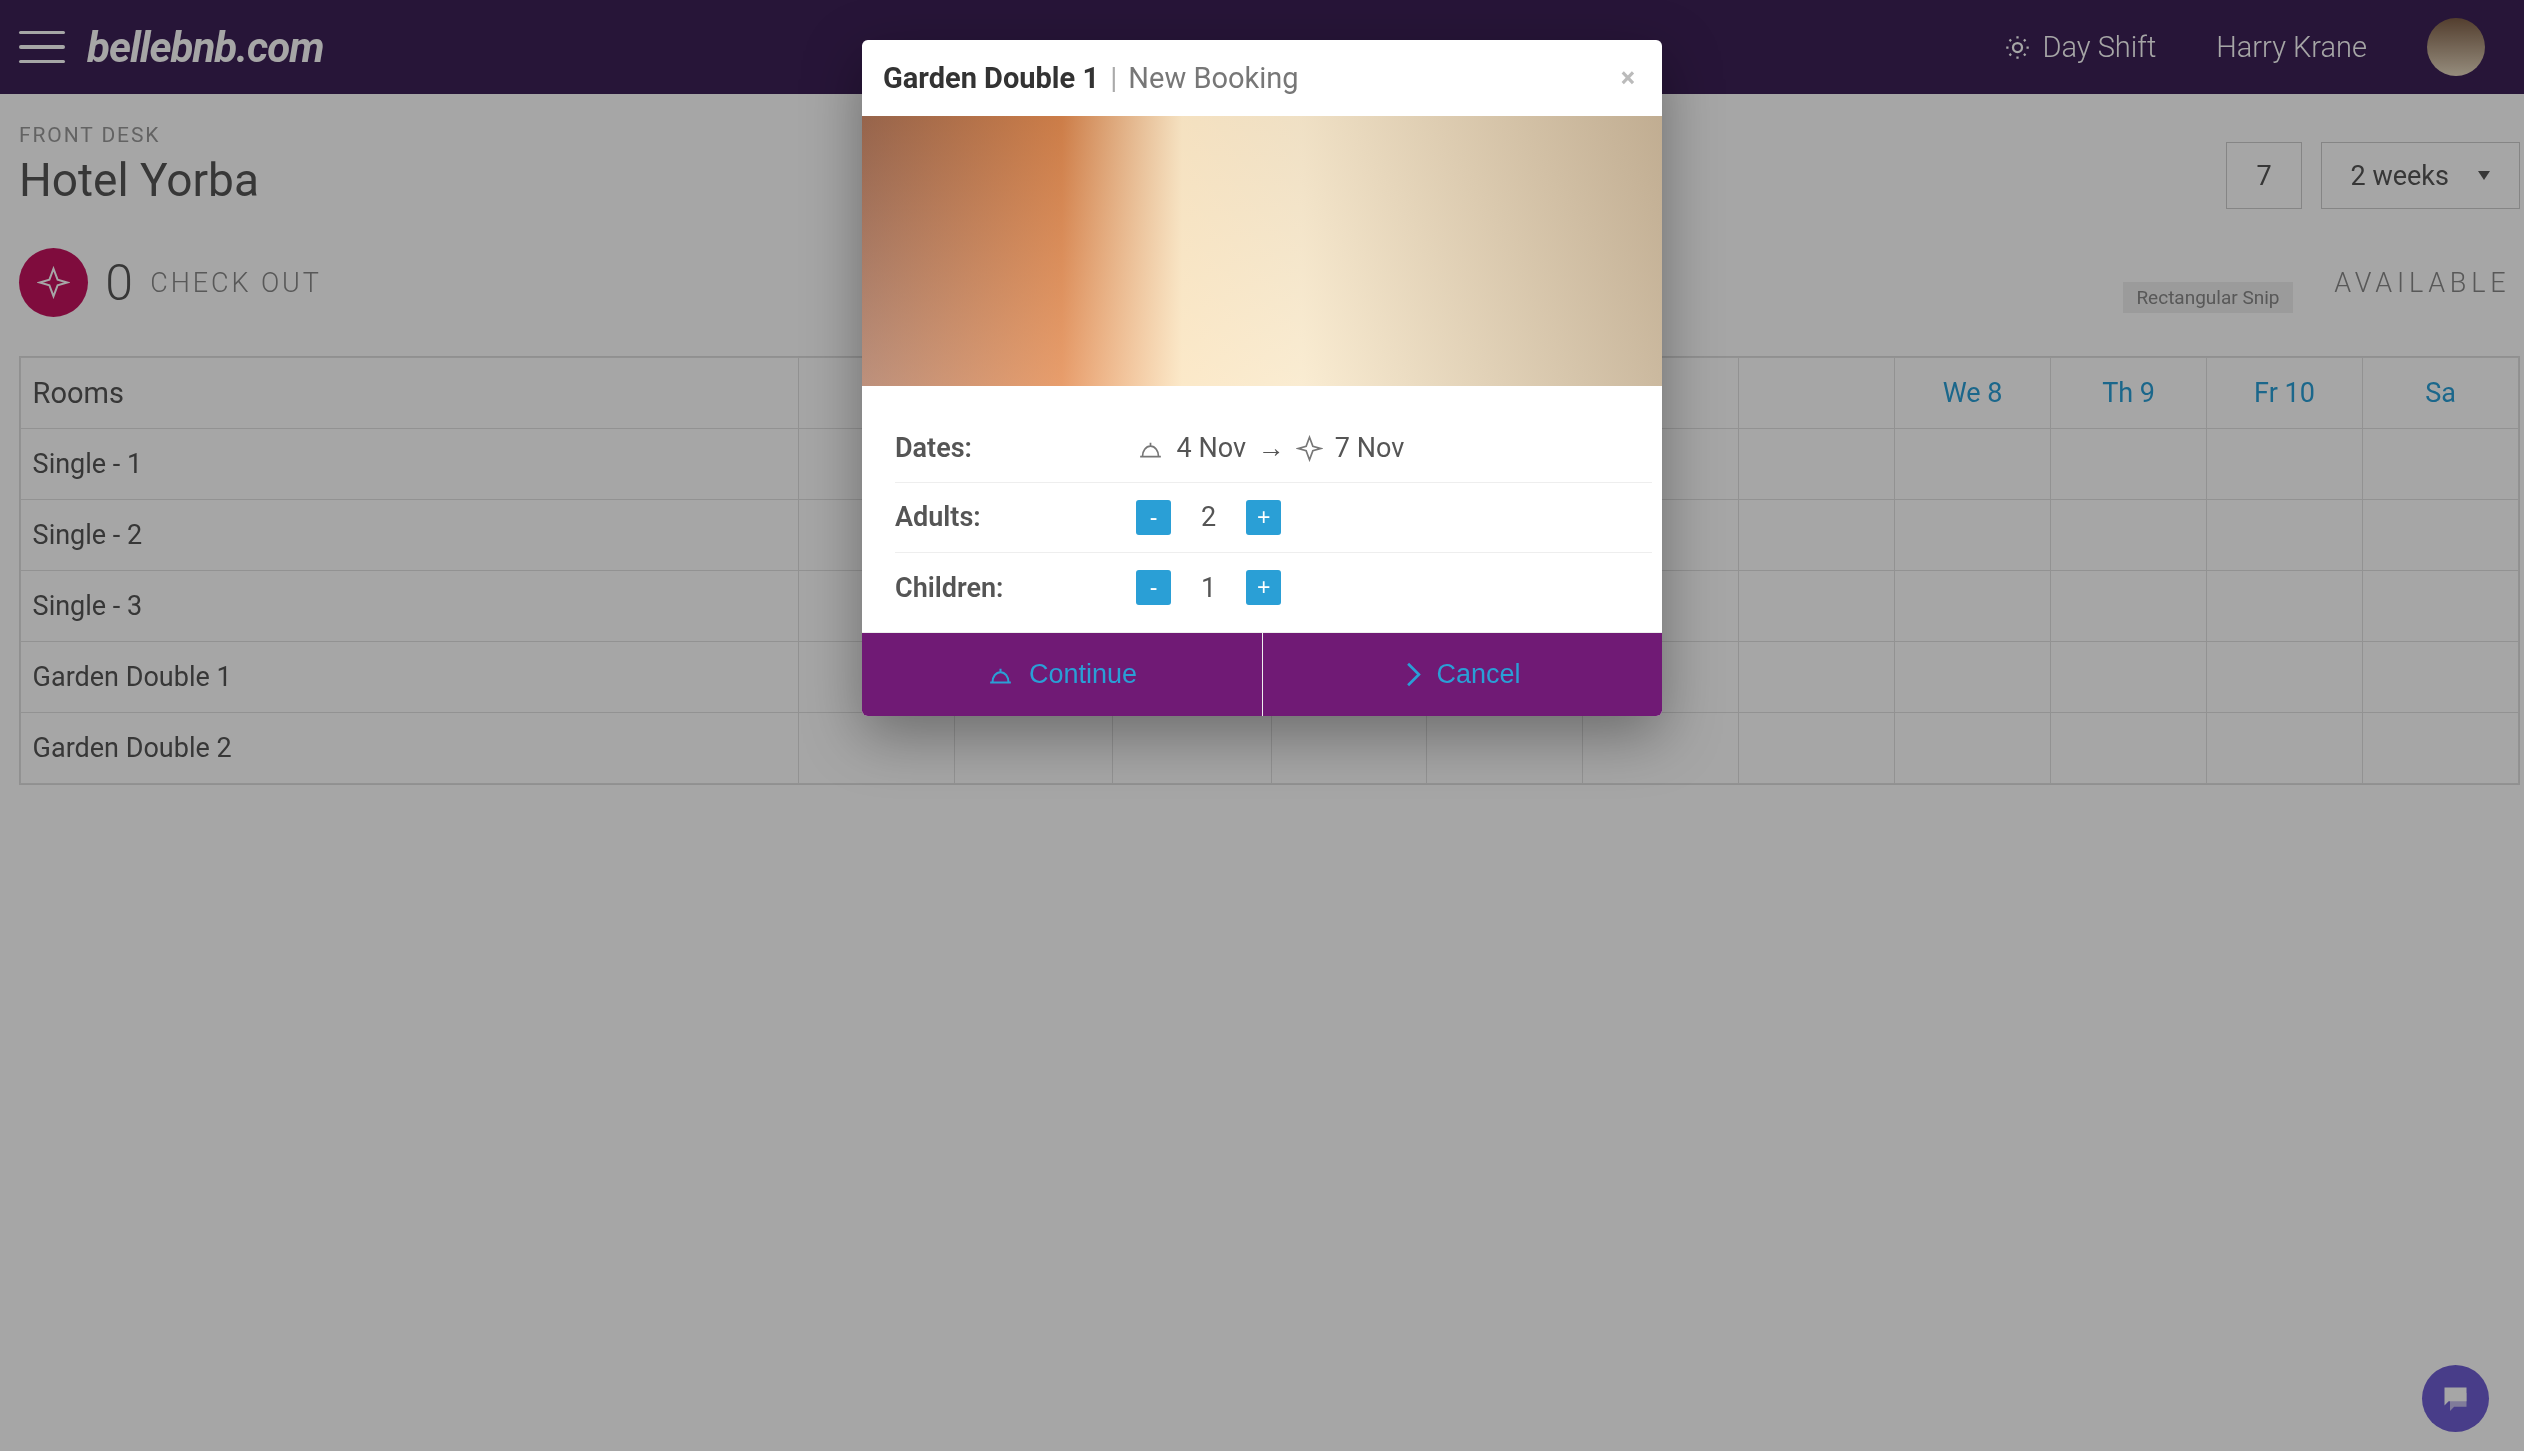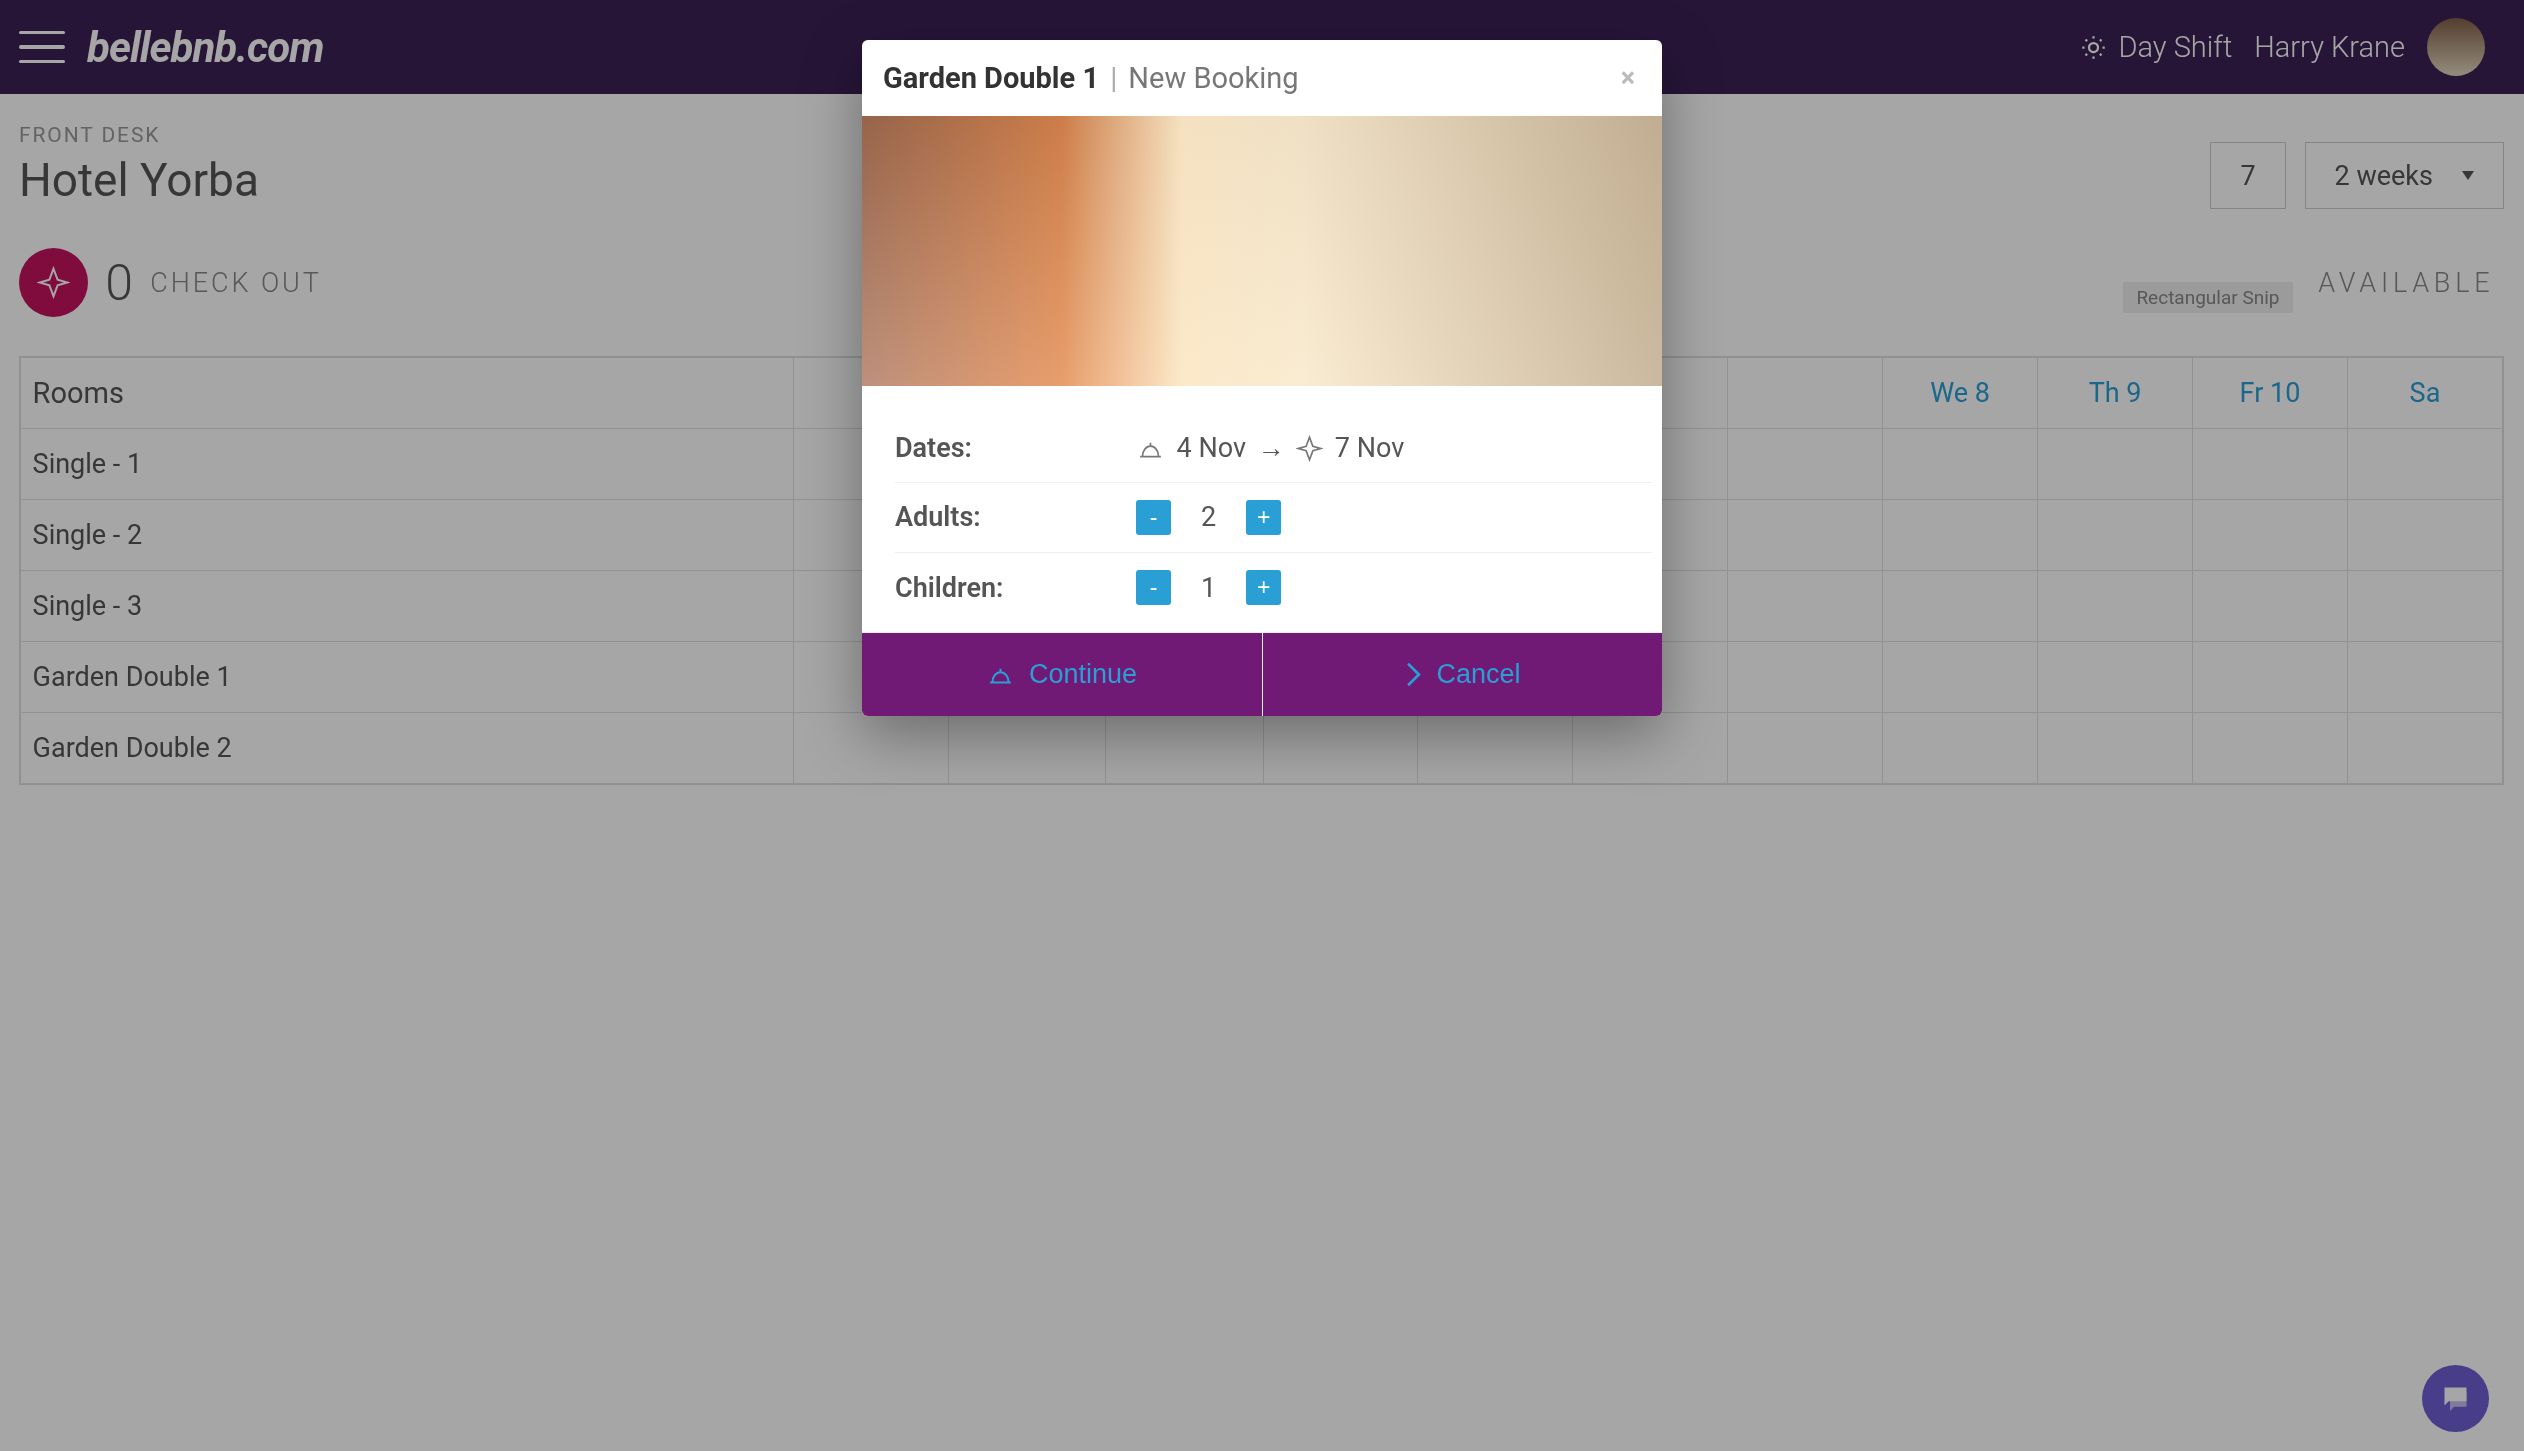--- a/index.html
+++ b/index.html
@@ -5,26 +5,26 @@
   * { box-sizing: border-box; margin: 0; padding: 0; }
   html, body { width: 100%; height: 100%; font-family: -apple-system, BlinkMacSystemFont, "Segoe UI", Roboto, sans-serif; background: #fff; color: #444; }
   body { position: relative; overflow: hidden; }
 
   
   .header { height: 94px; background: #3c2157; display: flex; align-items: center; padding: 0 39px 0 19px; justify-content: space-between; }
   .header-left { display: flex; align-items: center; gap: 22px; }
   .hamburger { width: 46px; height: 33px; display: flex; flex-direction: column; justify-content: space-between; cursor: pointer; }
   .hamburger span { display: block; height: 3.9px; background: #fff; border-radius: 1.9px; }
   .logo { font-size: 42px; font-weight: 700; color: #fff; letter-spacing: -1px; font-style: italic; }
-  .header-right { display: flex; align-items: center; gap: 22px; color: #fff; font-size: 29px; font-weight: 300; }
+  .header-right { display: flex; align-items: center; gap: 60px; color: #fff; font-size: 29px; font-weight: 300; }
   .shift { display: flex; align-items: center; gap: 11.6px; }
   .avatar { width: 58px; height: 58px; border-radius: 50%; background: linear-gradient(#806048,#e6d8c0); }
 
   
-  .page { padding: 29px 20px 0 19px; }
+  .page { padding: 29px 4px 0 19px; }
   .breadcrumb-row { display:flex; justify-content:space-between; align-items:flex-start;}
   .bc-label { font-size: 21px; letter-spacing: 1.9px; color: #999; font-weight: 400; }
   .bc-title { font-size: 46px; color: #555; font-weight: 400; margin-top: 5.8px; }
   .selectors { display:flex; gap:19px; margin-top:19px;}
   .sel { border:1px solid #ccc; height:67px; display:flex; align-items:center; padding:0 29px; font-size:27px; color:#555; gap:29px;}
   .caret-icon { width:0;height:0;border-left:6.7px solid transparent;border-right:6.7px solid transparent;border-top:9.6px solid #555;}
 
   .stats-row { display:flex; align-items:center; gap:17.3px; margin-top:39px; }
   .circle { width:69px; height:69px; border-radius:50%; background:#c4135f; display:flex; align-items:center; justify-content:center; color:#fff; }
   .stat-num { font-size:50px; color:#555; font-weight:300; }

